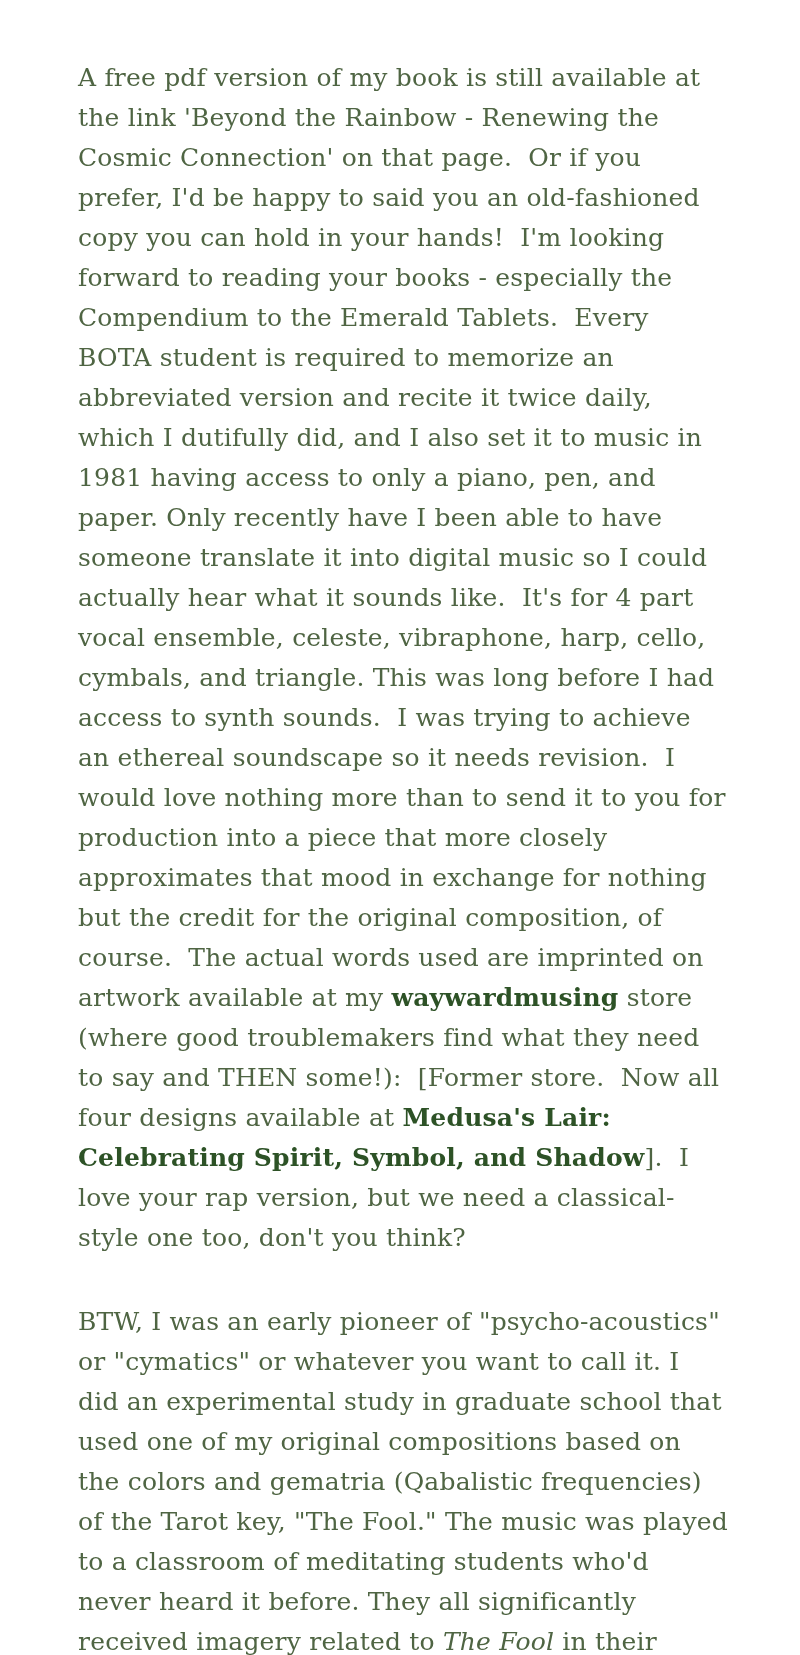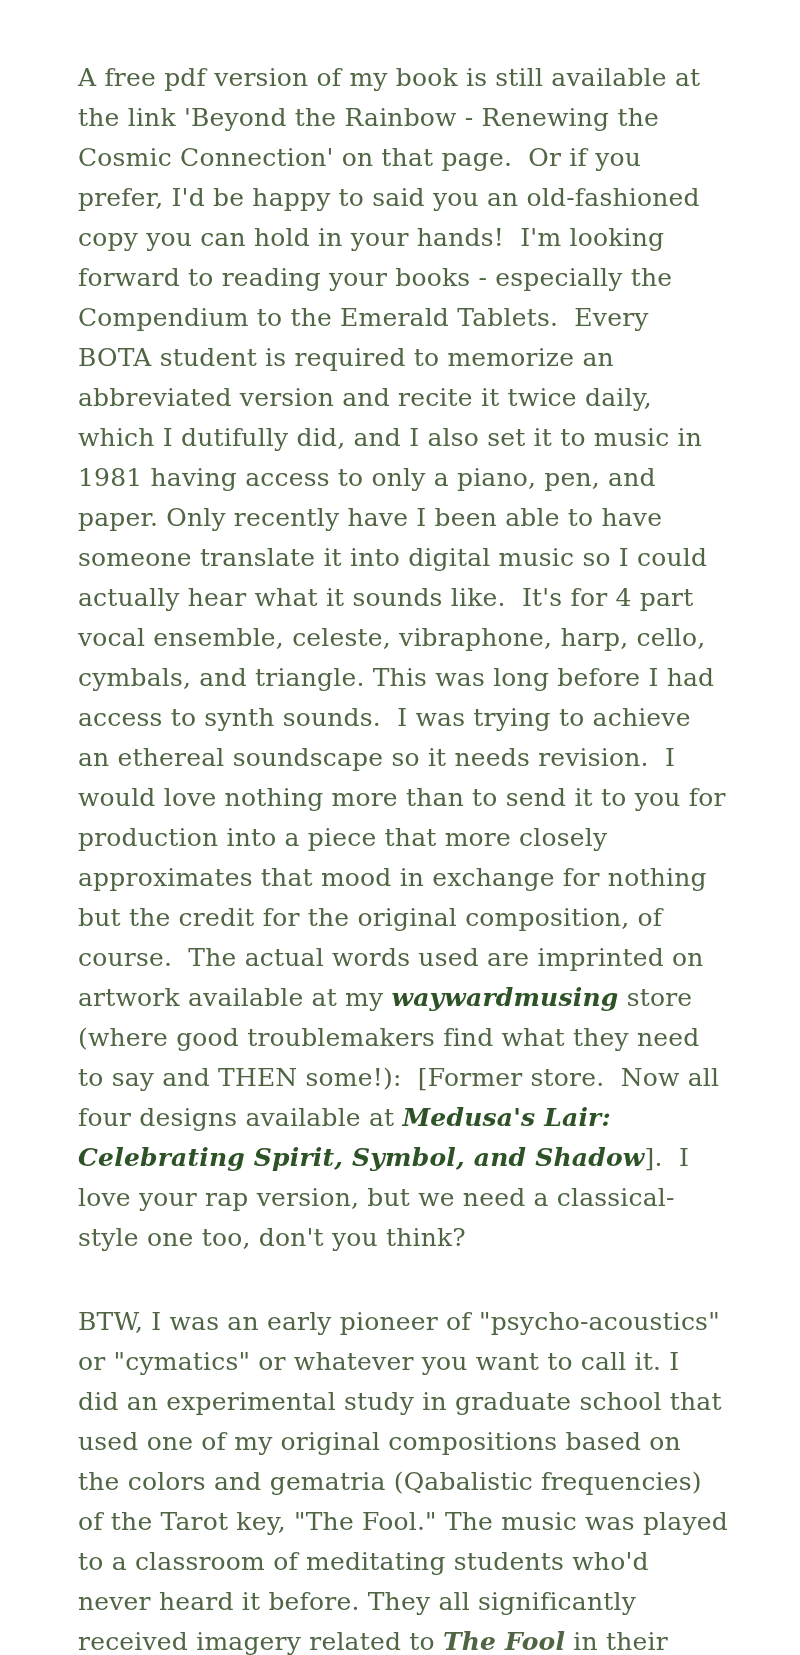--- a/index.html
+++ b/index.html
@@ -26,26 +26,24 @@
   .para {
     margin: 0 0 44px 0;
     white-space: pre-wrap;
     letter-spacing: 0.2px;
   }
   .para:last-child {
     margin-bottom: 0;
   }
   .bold-italic {
     font-weight: bold;
-    font-style: italic;
     color: var(--link);
   }
   .italic {
     font-style: italic;
-    font-weight: bold;
   }
 </style>
 </head>
 <body>
 
 <div class="page">
   <div>
       <p class="para"><span>A free pdf version of my book is still available at the link 'Beyond the Rainbow - Renewing the Cosmic Connection' on that page.  Or if you prefer, I'd be happy to said you an old-fashioned copy you can hold in your hands!  I'm looking forward to reading your books - especially the Compendium to the Emerald Tablets.  Every BOTA student is required to memorize an abbreviated version and recite it twice daily, which I dutifully did, and I also set it to music in 1981 having access to only a piano, pen, and paper. Only recently have I been able to have someone translate it into digital music so I could actually hear what it sounds like.  It's for 4 part vocal ensemble, celeste, vibraphone, harp, cello, cymbals, and triangle. This was long before I had access to synth sounds.  I was trying to achieve an ethereal soundscape so it needs revision.  I would love nothing more than to send it to you for production into a piece that more closely approximates that mood in exchange for nothing but the credit for the original composition, of course.  The actual words used are imprinted on artwork available at my </span><span class="bold-italic">waywardmusing</span><span> store (where good troublemakers find what they need to say and THEN some!):  [Former store.  Now all four designs available at </span><span class="bold-italic">Medusa's Lair: Celebrating Spirit, Symbol, and Shadow</span><span>].  I love your rap version, but we need a classical-style one too, don't you think?</span></p>
       <p class="para"><span>BTW, I was an early pioneer of "psycho-acoustics" or "cymatics" or whatever you want to call it. I did an experimental study in graduate school that used one of my original compositions based on the colors and gematria (Qabalistic frequencies) of the Tarot key, "The Fool." The music was played to a classroom of meditating students who'd never heard it before. They all significantly received imagery related to </span><span class="italic">The Fool</span><span> in their meditations. This study is published in its entirety in Chapter 9 of my book.</span></p>
     </div>

